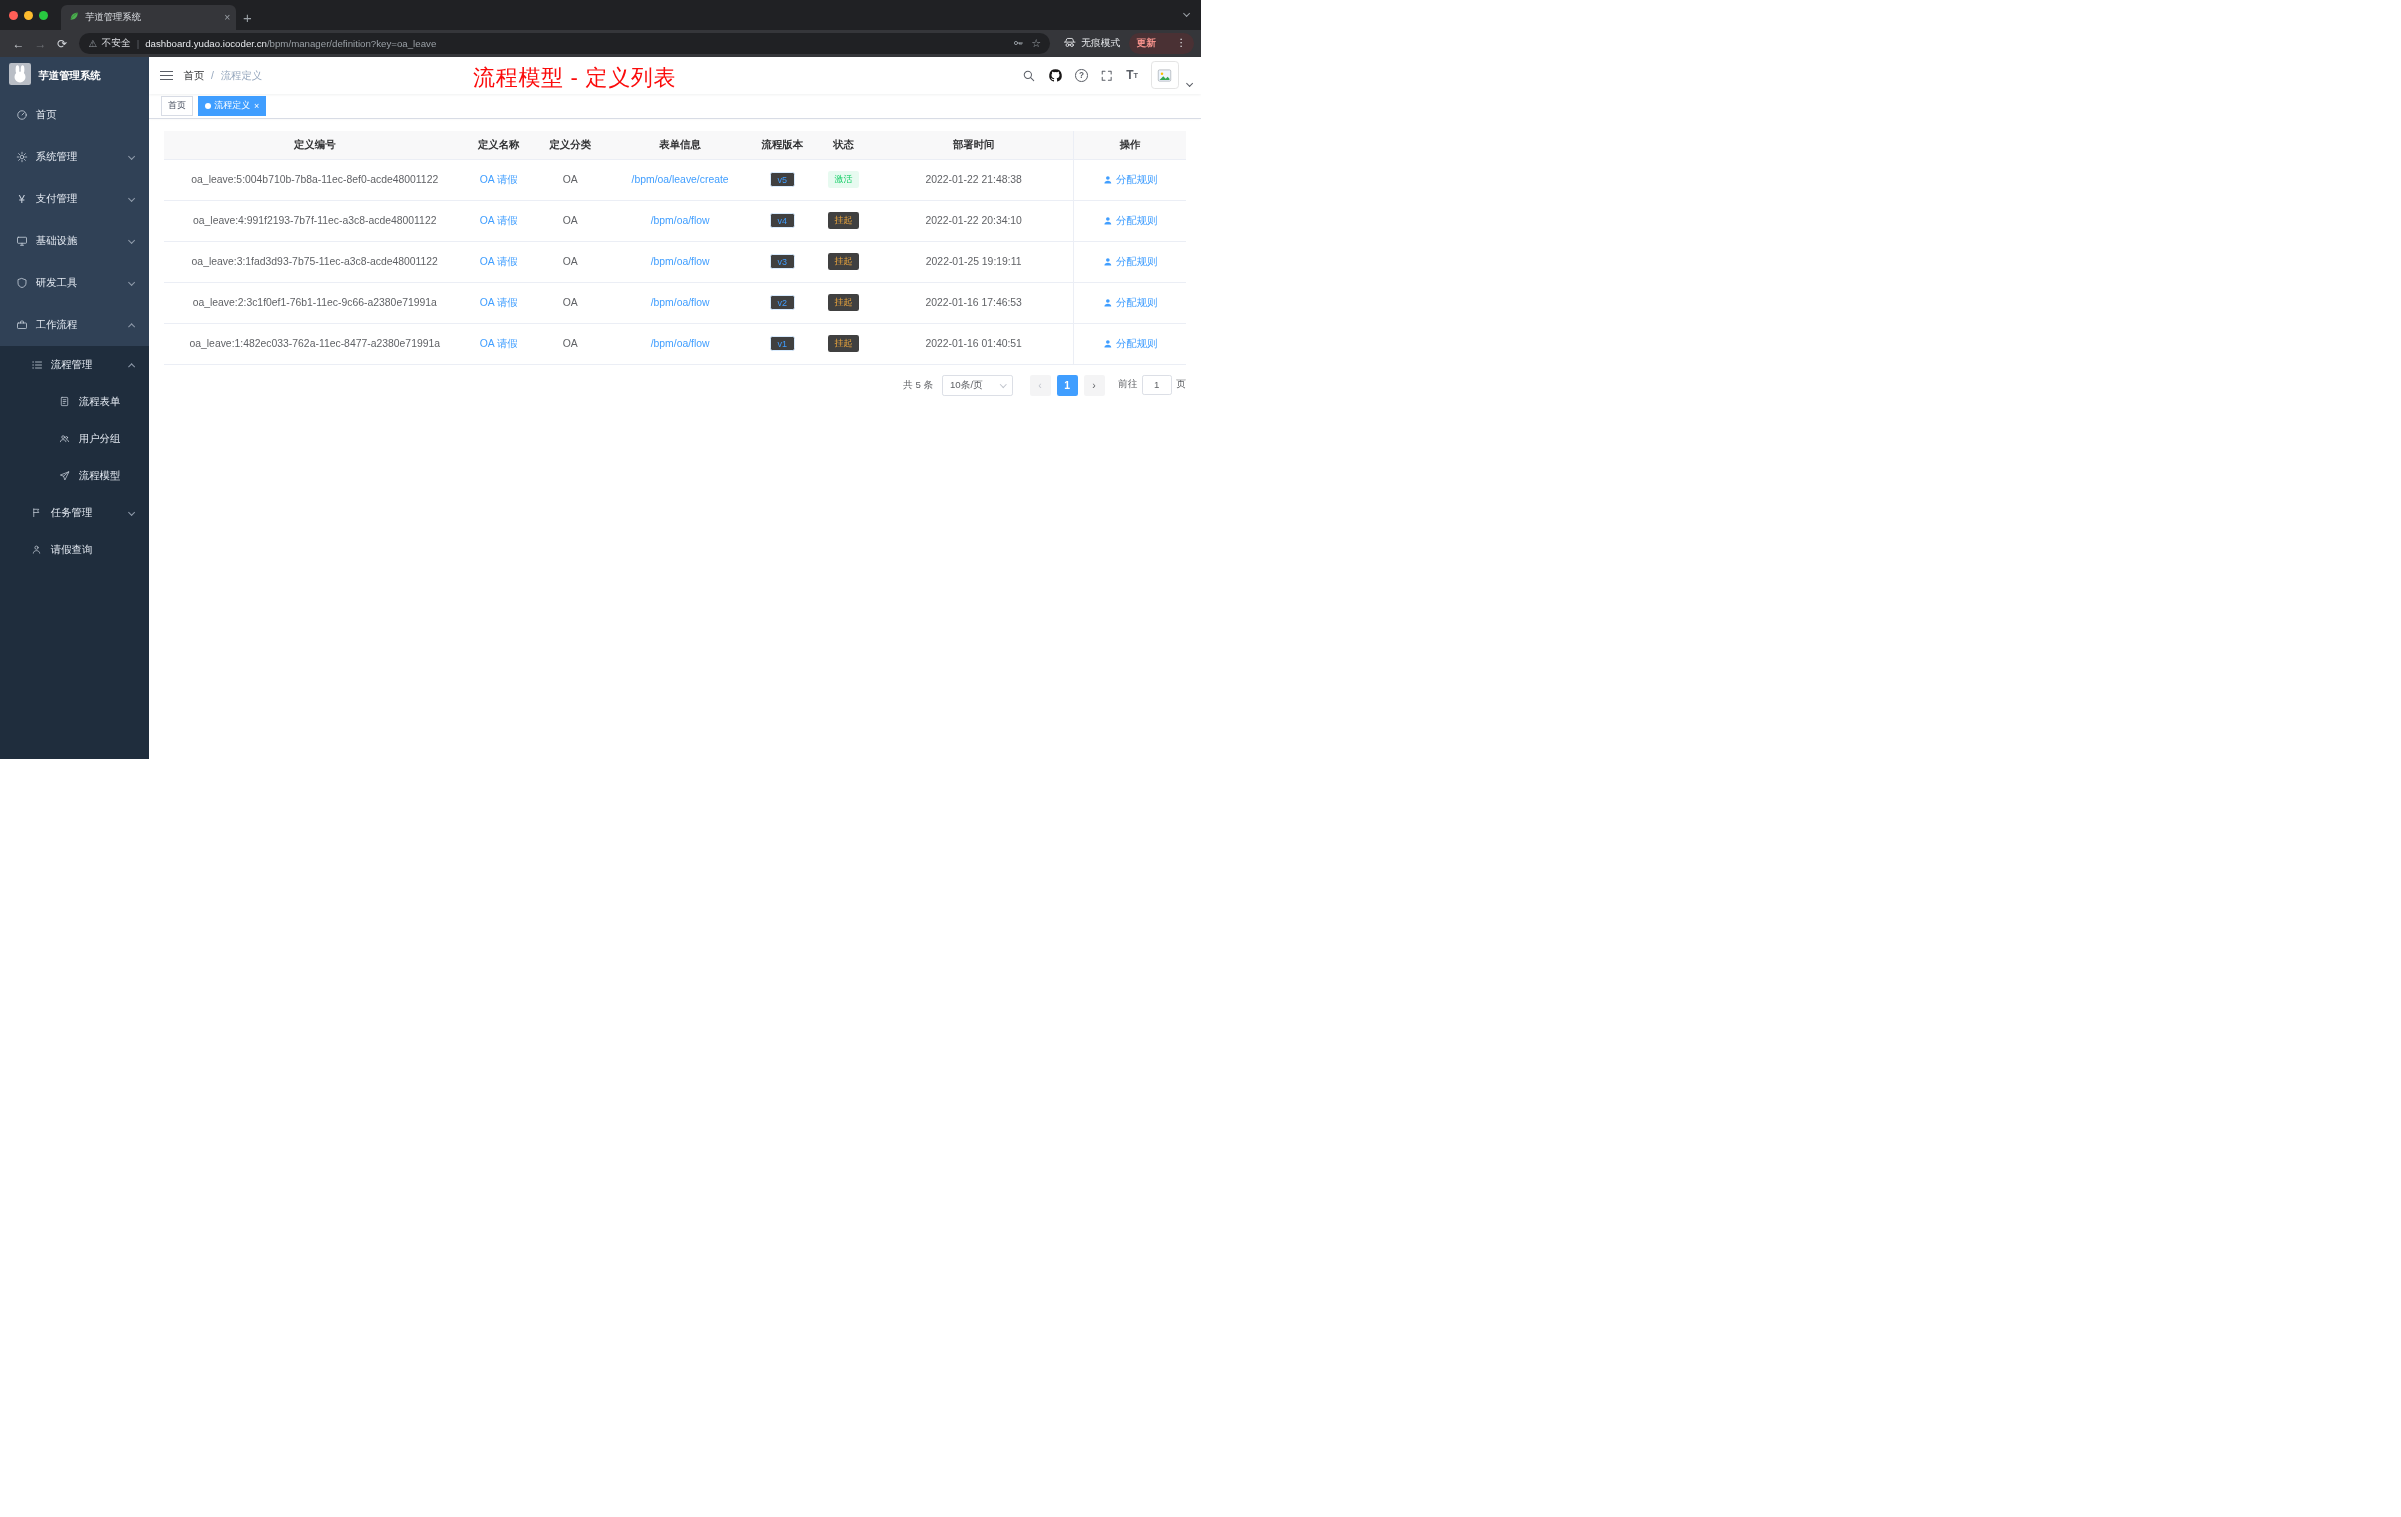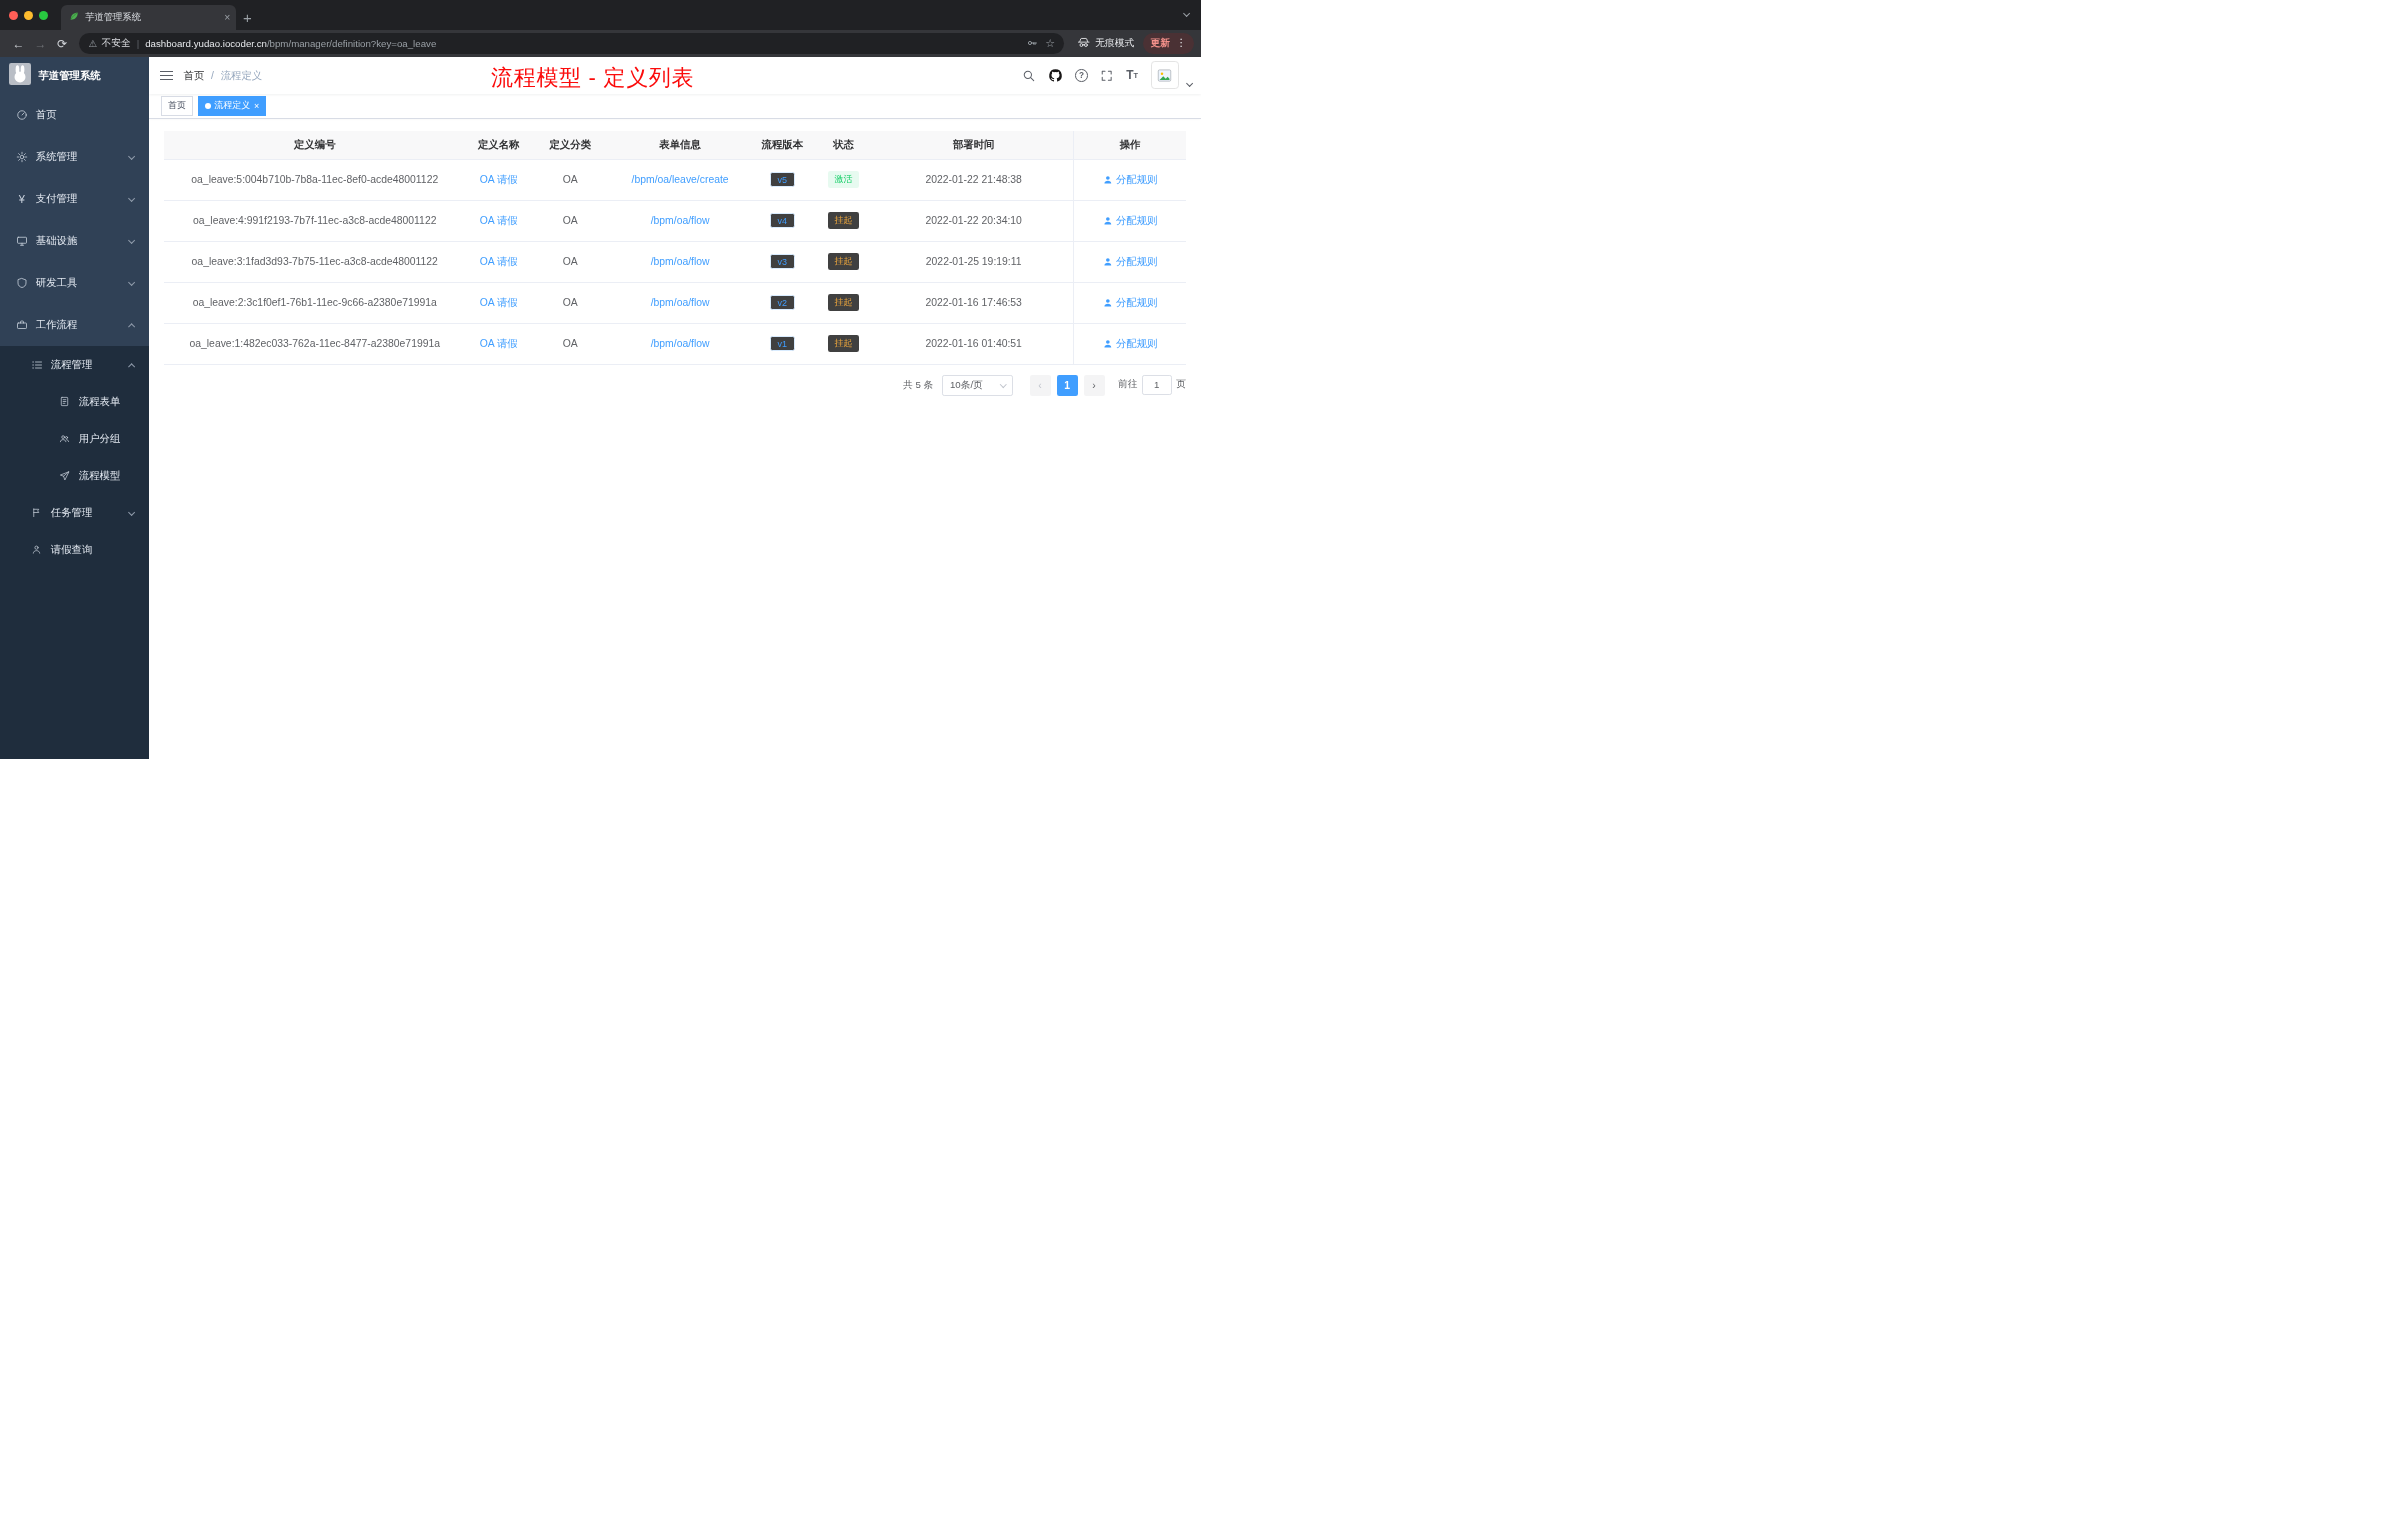--- a/index.html
+++ b/index.html
@@ -32,21 +32,21 @@
   .urlpill { flex:1; height:21px; background:#202124; border-radius:10.4px; margin:0 6px;
     display:flex; align-items:center; padding:0 9px; font-size:9.7px; min-width:0; }
   .warn-ico { color:#9aa0a6; margin-right:4.5px; font-size:9.7px; }
   .sec-label { color:#dadce0; margin-right:6px; }
   .url-sep { color:#5f6368; margin-right:6px; }
   .url-domain { color:#e8eaed; }
   .url-path { color:#9aa0a6; white-space:nowrap; overflow:hidden; }
   .pill-right { margin-left:auto; display:flex; align-items:center; gap:7.4px; }
   .incog { display:flex; align-items:center; gap:4.5px; color:#e8eaed; font-size:9.7px; margin-left:7.4px; }
   .update-chip { margin-left:9px; height:21px; border-radius:10.4px; background:#4a3134;
-    display:flex; align-items:center; padding:0 7.4px; gap:6px; cursor:pointer; }
+    display:flex; align-items:center; padding:0 7.4px; gap:20px; cursor:pointer; }
   .update-label { color:#f6928c; font-size:9.7px; font-weight:600; }
   .kebab { color:#e8eaed; font-size:10.4px; letter-spacing:0; line-height:1; }
 
   
   .app { display:flex; height:702px; }
 
   .sidebar { width:149px; flex:none; background:#304156; display:flex; flex-direction:column; }
   .logo-row { height:37px; display:flex; align-items:center; gap:7.4px; padding-left:9px; }
   .logo-title { color:#fff; font-size:10.4px; font-weight:bold; }
   .mi { display:flex; align-items:center; color:#e4eaf2; font-size:10.4px; cursor:pointer; flex:none; }
@@ -62,21 +62,21 @@
 
   .main { flex:1; min-width:0; display:flex; flex-direction:column; background:#fff; }
 
   .navbar { position:relative; height:37px; flex:none; display:flex; align-items:center;
     box-shadow:0 0.7px 3px rgba(0,21,41,.08); z-index:2; background:#fff; }
   .hamburger { padding:0 11px; cursor:pointer; }
   .hamburger i { display:block; width:12.6px; height:1.5px; background:#5a5e66; margin:2.6px 0; }
   .breadcrumb { font-size:10.4px; display:flex; align-items:center; gap:6.7px; }
   .bc-home { color:#303133; }
   .bc-sep, .bc-cur { color:#97a8be; }
-  .annotation { position:absolute; left:342px; top:6px; color:#fb0b0b; font-size:22px;
+  .annotation { position:absolute; left:324px; top:6px; color:#fb0b0b; font-size:22px;
     font-weight:500; letter-spacing:0.7px; white-space:nowrap; pointer-events:none; }
   .nav-right { margin-left:auto; display:flex; align-items:center; gap:12.6px; padding-right:9px; }
   .nico { display:flex; align-items:center; justify-content:center; cursor:pointer; color:#5a5e66; }
   .nico svg { stroke:#5a5e66; fill:none; stroke-width:1.8; stroke-linecap:round; stroke-linejoin:round; }
   .q-circle { width:12.6px; height:12.6px; border:1.2px solid #5a5e66; border-radius:50%;
     font-size:8.2px; font-weight:bold; display:flex; align-items:center; justify-content:center; }
   .tt { font-weight:600; font-size:12px; }
   .tt small { font-size:7.4px; font-weight:600; }
   .avatar { width:28px; height:28px; background:#fff; border:0.7px solid #e4e4e4; border-radius:3.7px;
     display:flex; align-items:center; justify-content:center; cursor:pointer; }

